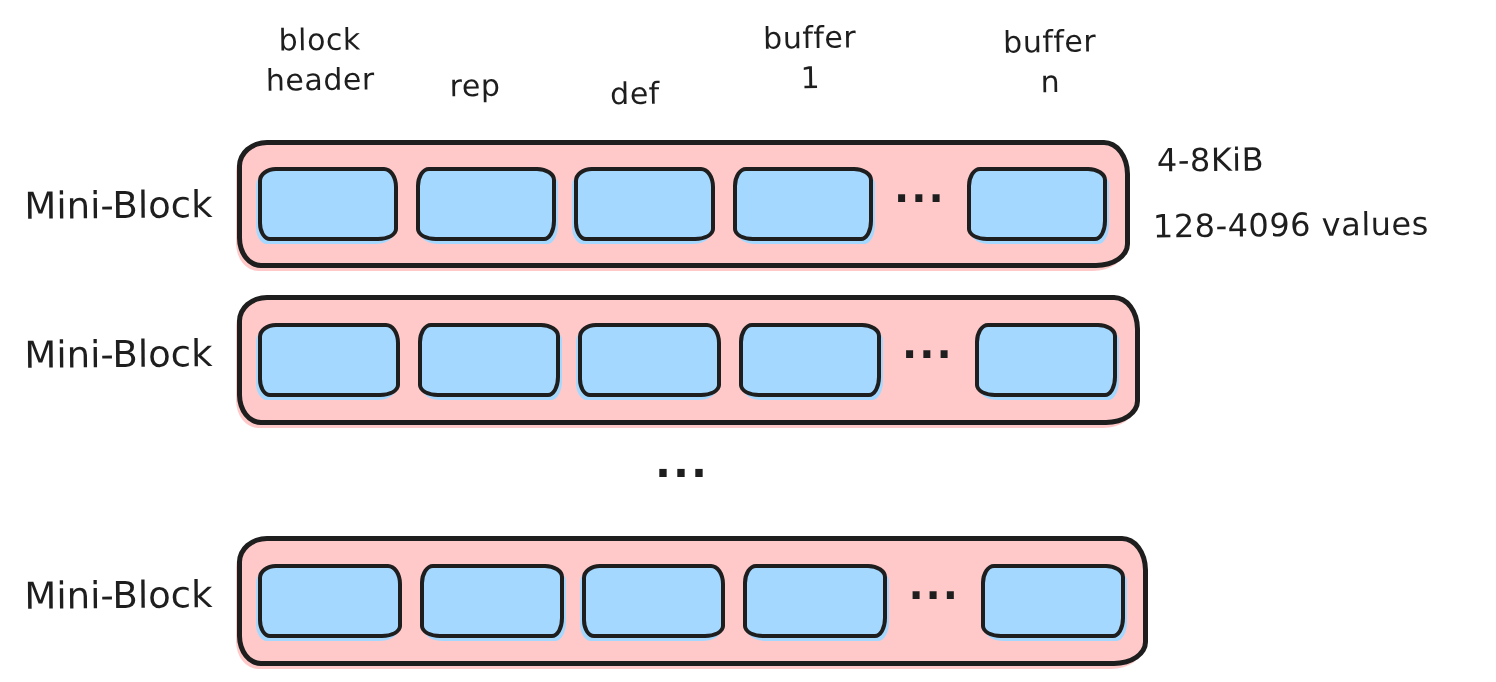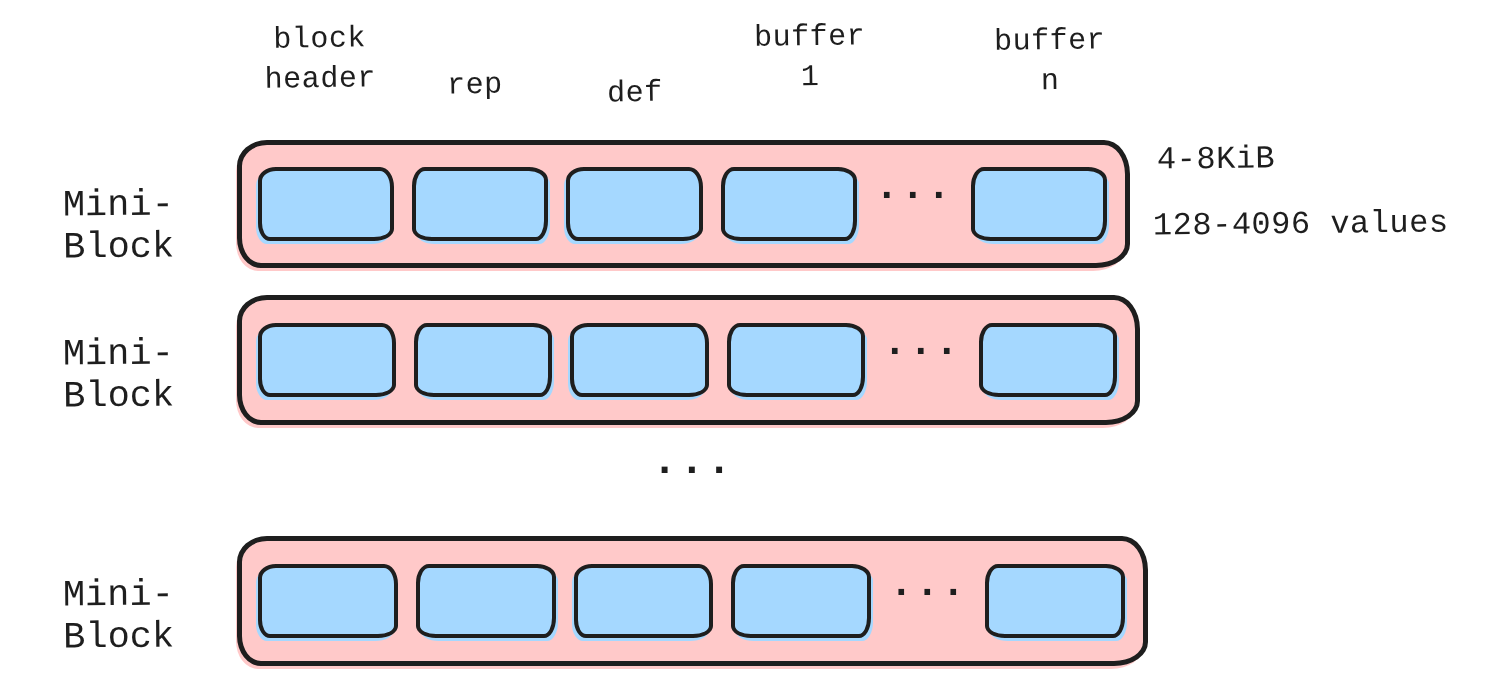--- a/index.html
+++ b/index.html
@@ -14,21 +14,20 @@
     background: var(--background);
     font-family: "DejaVu Sans", sans-serif;
     color: var(--stroke);
   }
   .canvas {
     position: relative;
     width: 1496px;
     height: 682px;
     background: var(--background);
     overflow: hidden;
-    font-family: Liberation Mono, monospace;
   }
 
   
   .col-label {
     position: absolute;
     white-space: pre-line;
     text-align: center;
     font-size: 30px;
     line-height: 1.32;
     letter-spacing: 0.5px;

